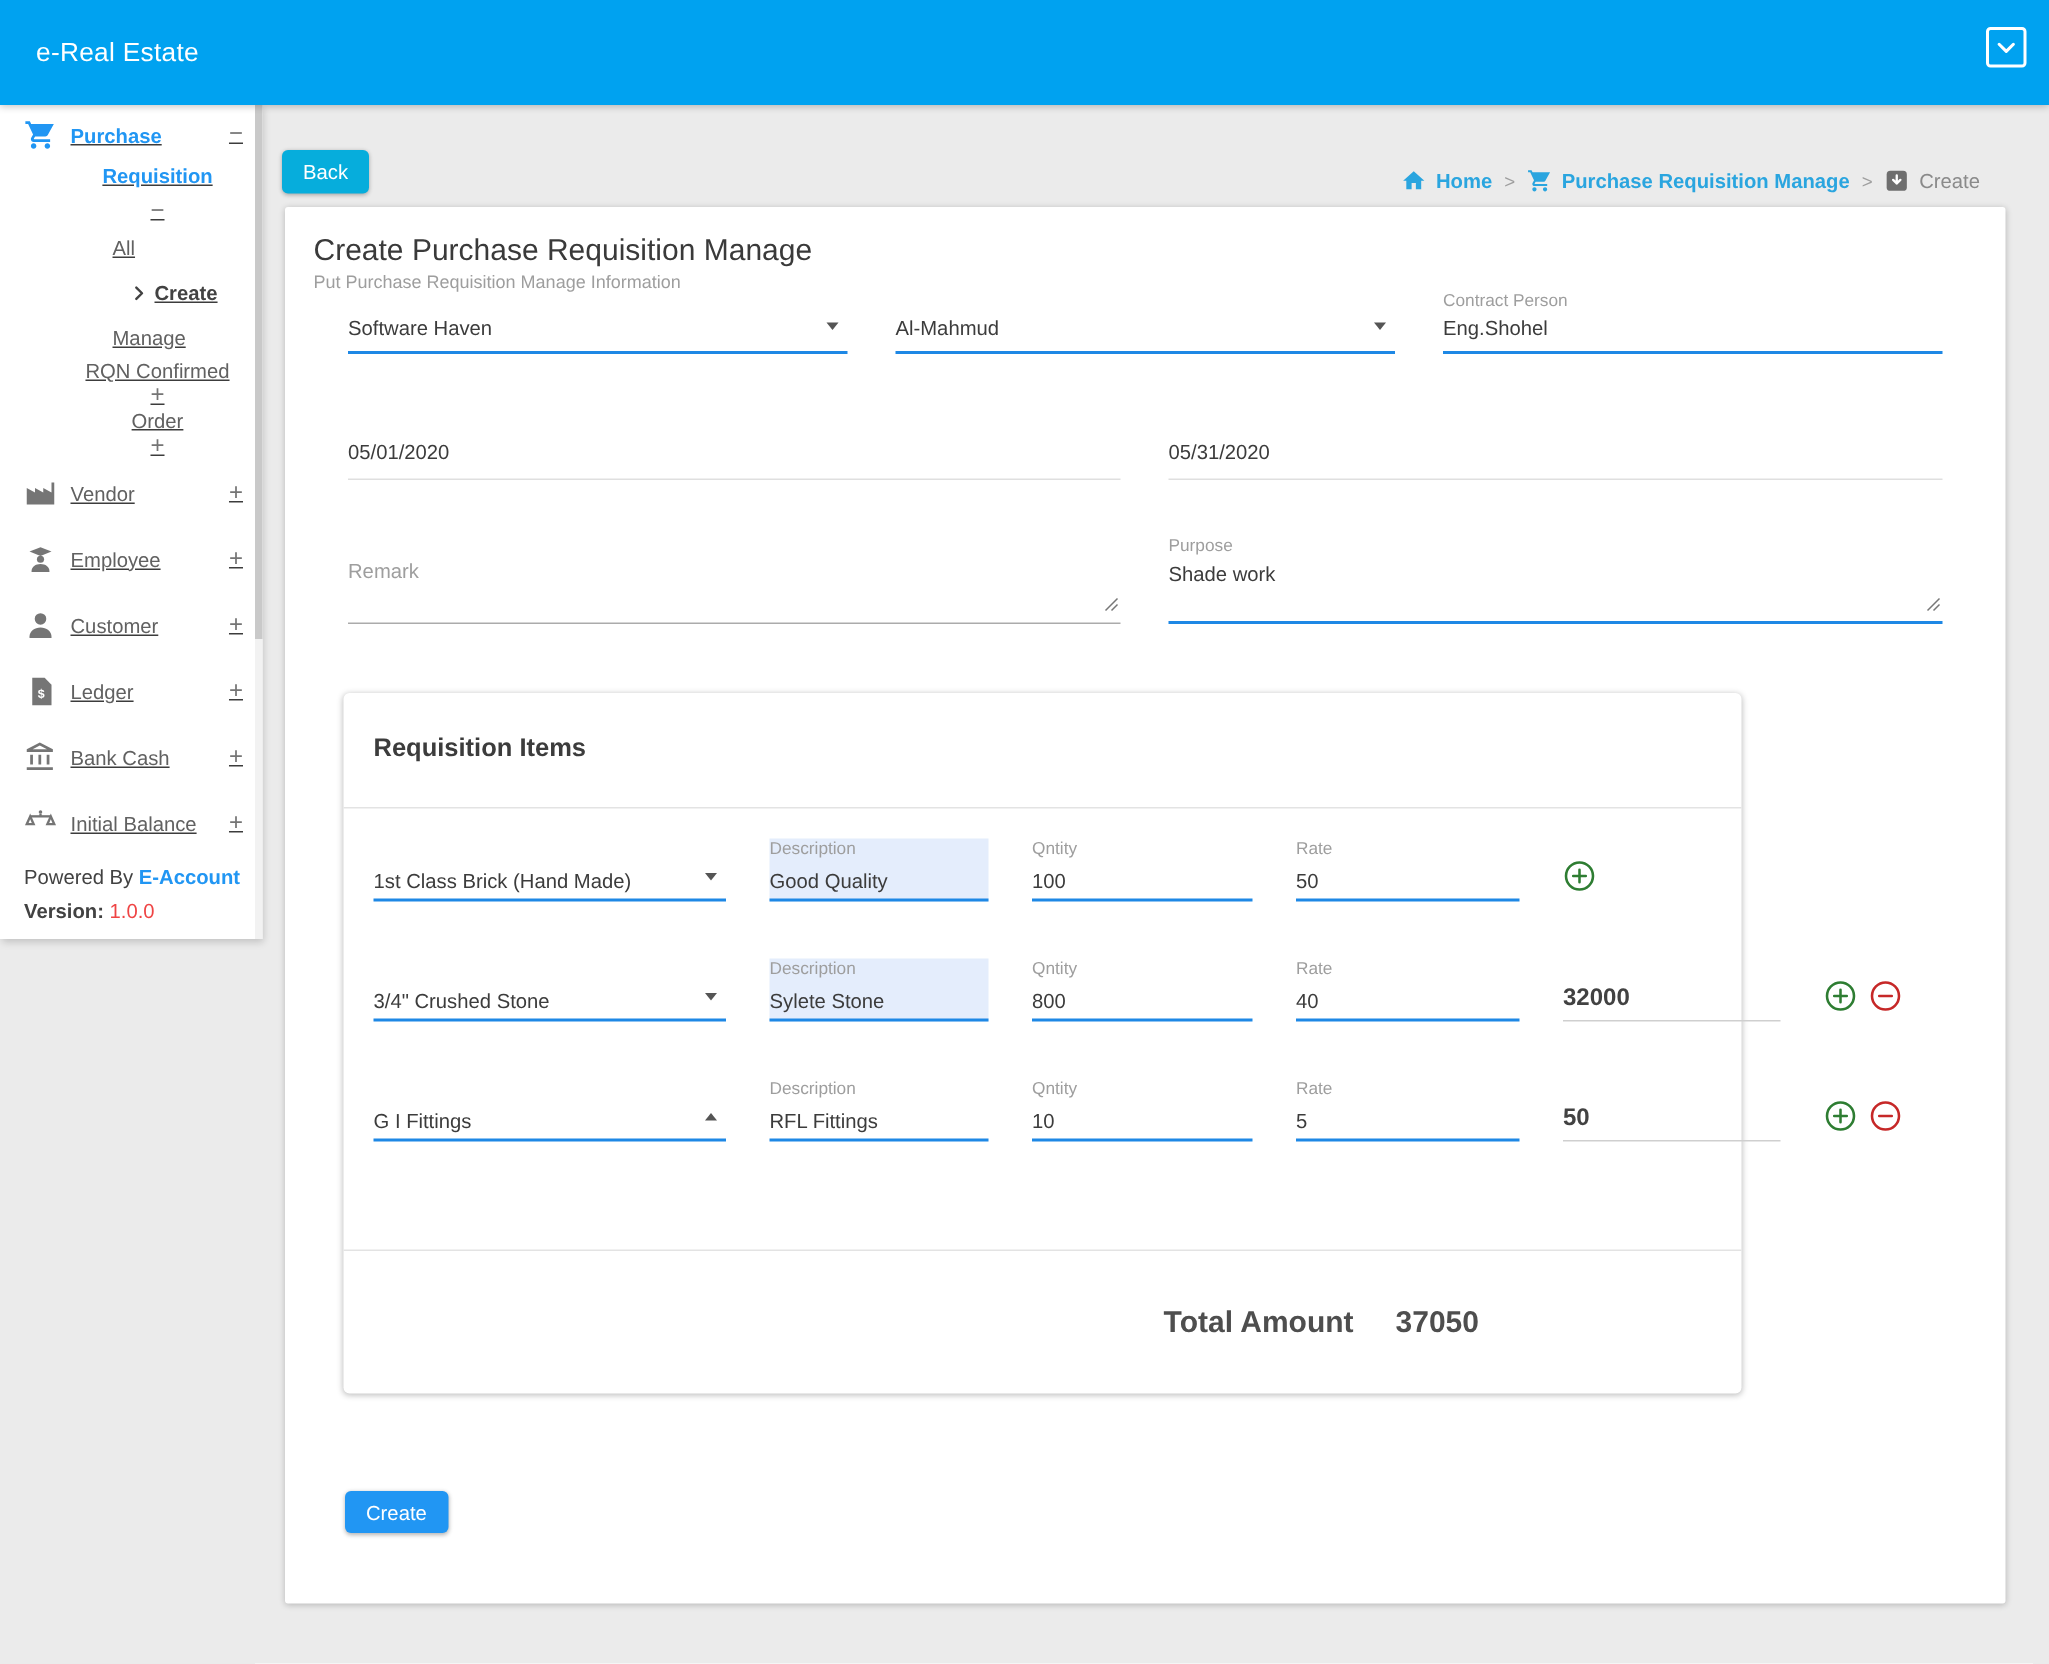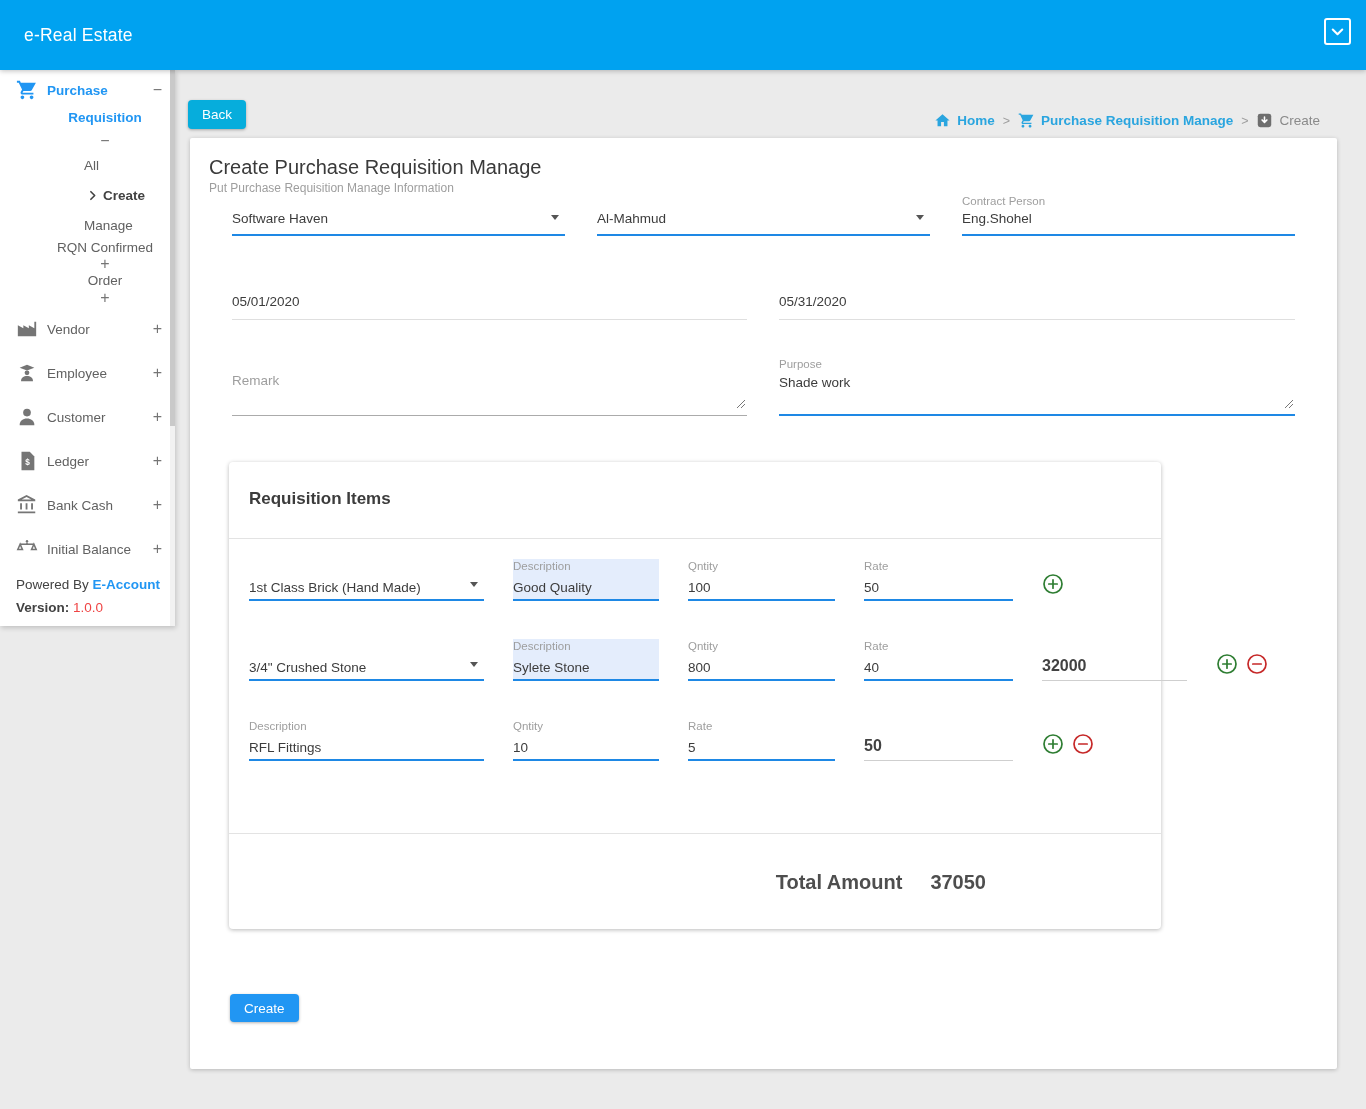--- a/index.html
+++ b/index.html
@@ -11,33 +11,33 @@
   
   .topbar { position:absolute; top:0; left:0; width:1366px; height:70px;
     background:#00A2F0; z-index:30; box-shadow:0 1px 5px rgba(0,0,0,.25); }
   .topbar-title { position:absolute; left:24px; top:50%; transform:translateY(-50%);
     color:#fff; font-size:17.5px; letter-spacing:.2px; }
   .topbar-btn { position:absolute; right:15px; top:18px; width:27px; height:27px;
     background:transparent; border:2px solid #fff; border-radius:3px;
     display:flex; align-items:center; justify-content:center; cursor:pointer; padding:0; }
   
   .sidebar { position:absolute; top:70px; left:0; width:175px; height:556px;
-    background:#fff; z-index:20; box-shadow:1px 2px 5px rgba(0,0,0,.18); }
+    background:#fff; z-index:20; box-shadow:1px 2px 5px rgba(0,0,0,.18);text-decoration:underline; }
   .nav-item { display:flex; align-items:center; padding:0 13px 0 16px;
     color:#616161; font-size:13.5px; cursor:pointer; }
   .nav-item.r1 { height:40px; } .nav-item.sub { height:30px; }
   .nav-item.mid { height:33px; } .nav-item.big { height:44px; }
   .nav-item.active { color:#2196F3; font-weight:bold; }
   .nav-item.active .nav-icon { color:#2196F3; }
   .nav-icon { width:22px; height:22px; margin-right:9px; color:#757575; flex:none;
     display:flex; align-items:center; justify-content:center; }
   .nav-icon svg { width:22px; height:22px; }
   .nav-label { flex:1; white-space:nowrap; }
   .nav-suffix { color:#757575; font-size:16px; font-weight:400; }
-  .ind1 { padding-left:48px;flex-direction:column; } .ind2 { padding-left:84px; }
+  .ind1 { padding-left:48px;flex-direction:column; } .ind2 { padding-left:63px;margin-left:12px; }
   .create-item { padding-left:86px; color:#424242; font-weight:bold; }
   .chev-icon { width:13px; height:13px; margin-right:4px; display:flex; align-items:center; }
   .sidebar-footer { position:absolute; left:0; right:0; bottom:7px; padding-left:16px;
     font-size:13.5px; line-height:23px; color:#424242; }
   .eaccount-link { color:#2196F3; font-weight:bold; text-decoration:none; cursor:pointer; }
   .ver-label { font-weight:bold; color:#424242; }
   .ver-value { color:#ef4444; }
   .scroll-track { position:absolute; right:0; top:0; width:5px; height:100%; background:#F2F2F2; }
   .scroll-thumb { position:absolute; right:0; top:0; width:5px; height:356px; background:#C9C9C9; }
   
@@ -391,20 +391,25 @@
             <svg width="22" height="22" viewBox="0 0 22 22">
                 <circle cx="11" cy="11" r="9" fill="none" stroke="currentColor" stroke-width="1.7"></circle>
                 <path d="M6.8 11h8.4" stroke="currentColor" stroke-width="1.7" stroke-linecap="round"></path>
               </svg>
           </button>
         </div>
       </div>
 
       <div class="item-row">
         <div class="cell">
+          <span class="fvalue">G I Fittings</span>
+          <span class="sel-arrow up" style="bottom:14px"></span>
+          <span class="underline"></span>
+        </div>
+        <div class="cell">
           <span class="flabel">Description</span>
           <span class="fvalue">RFL Fittings</span>
           <span class="underline"></span>
         </div>
         <div class="cell">
           <span class="flabel">Qntity</span>
           <span class="fvalue">10</span>
           <span class="underline"></span>
         </div>
         <div class="cell">

